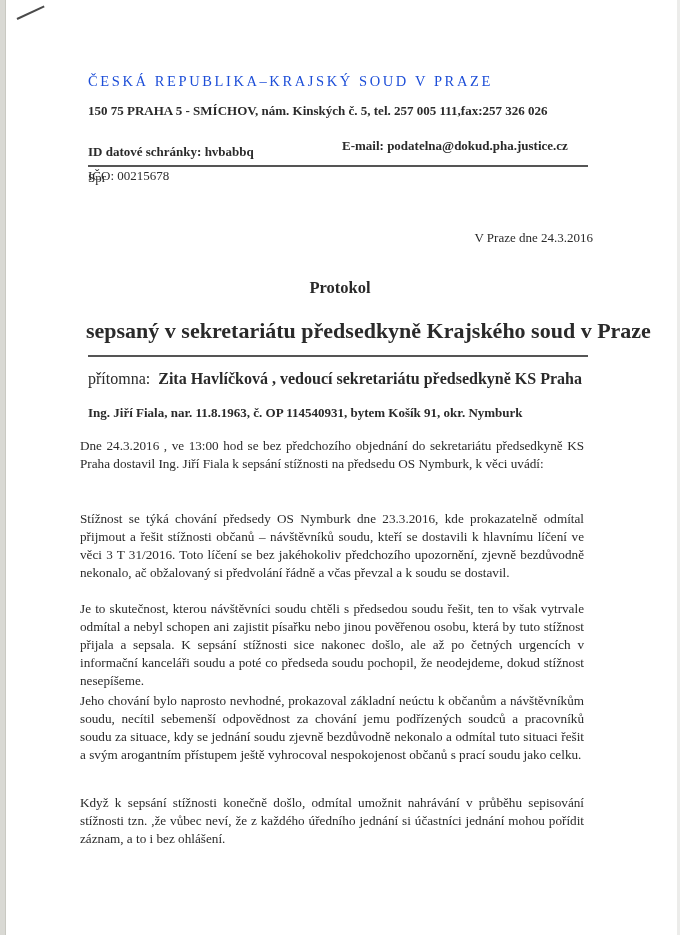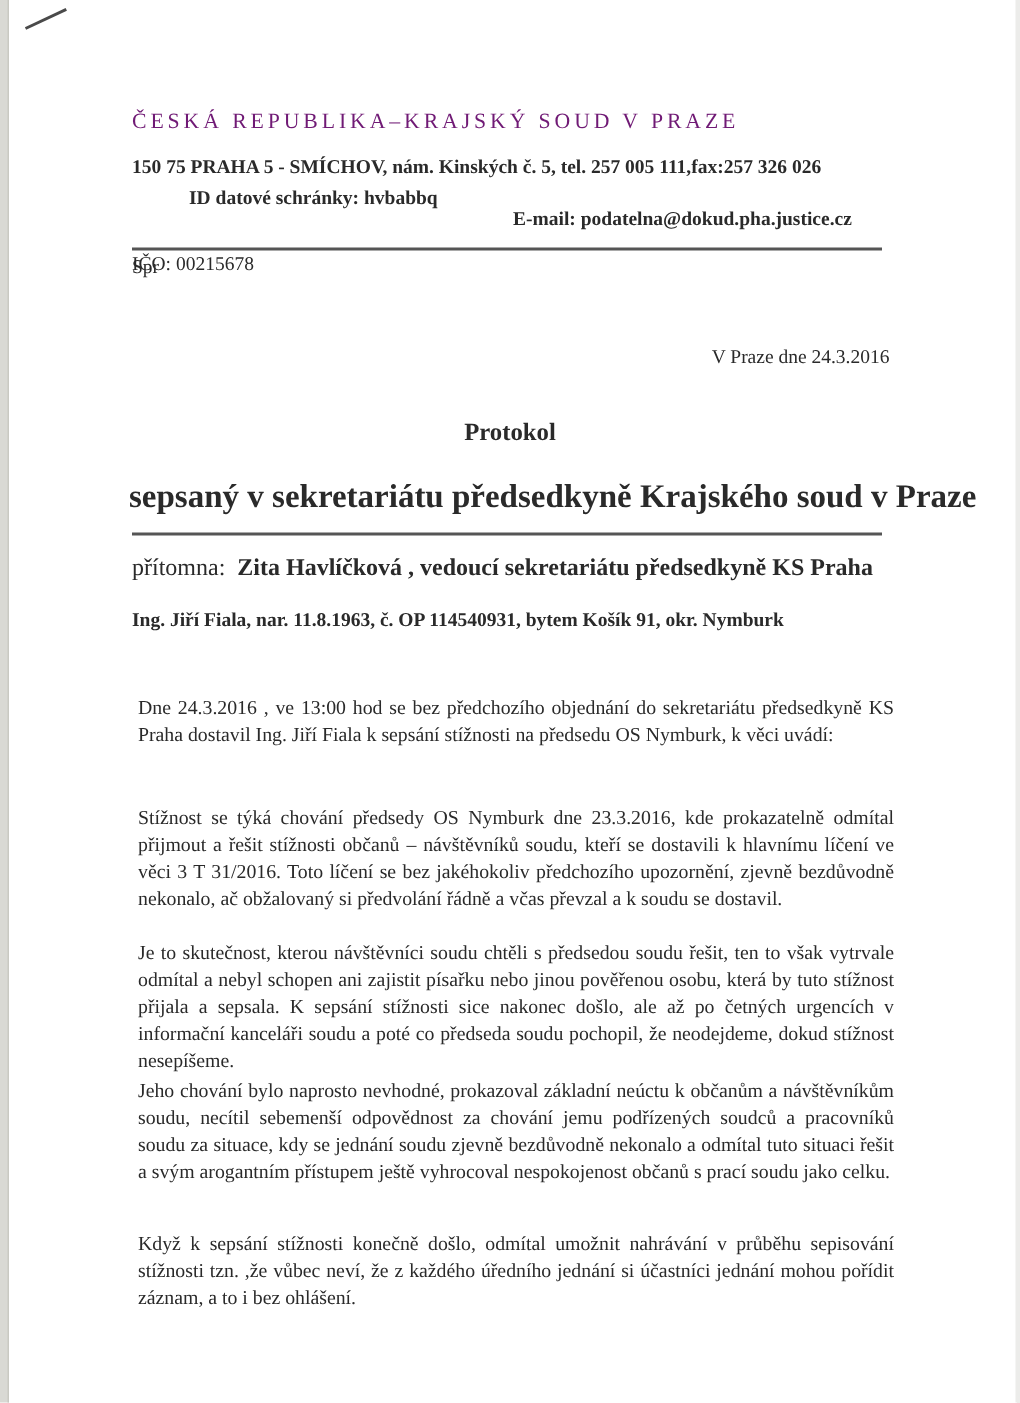--- a/index.html
+++ b/index.html
@@ -8,41 +8,41 @@
     background: #ffffff;
     font-family: "Liberation Serif", serif;
     color: #2a2a2a;
   }
   .edge-left { position: absolute; left: 0; top: 0; width: 5px; height: 935px; background: #d9d9d4; border-right: 1px solid #c9c9c2; }
   .edge-right { position: absolute; right: 0; top: 0; width: 3px; height: 935px; background: #ececea; }
   .pen-mark { position: absolute; left: 17px; top: 18px; width: 30px; height: 2px; background: #4a4a4a; transform: rotate(-25deg); transform-origin: left center; }
 
   .letterhead-title {
     position: absolute; left: 88px; top: 73px;
-    font-size: 14.5px; letter-spacing: 2.6px; color: #701a75; white-space: nowrap;
+    font-size: 14.5px; letter-spacing: 2.6px; color: #1d4ed8; white-space: nowrap;
   }
   .address { position: absolute; left: 88px; top: 103px; font-size: 13px; font-weight: bold; white-space: nowrap; }
-  .databox { position: absolute; left: 88px; top: 124px; font-size: 13px; font-weight: bold; white-space: nowrap; margin-left: 38px; }
+  .databox { position: absolute; left: 88px; top: 144px; font-size: 13px; font-weight: bold; white-space: nowrap; }
   .email { position: absolute; left: 342px; top: 138px; font-size: 13px; font-weight: bold; white-space: nowrap; }
   .rule-top { position: absolute; left: 88px; top: 165px; width: 500px; height: 1.5px; background: #555; }
   .ico { position: absolute; left: 88px; top: 168px; font-size: 13px; }
   .spr { position: absolute; left: 88px; top: 170px; font-size: 13px; }
   .date { position: absolute; right: 87px; top: 230px; font-size: 13px; }
 
   .doc-title { position: absolute; left: 0; width: 680px; top: 278px; text-align: center; font-size: 16.5px; font-weight: bold; }
   .doc-subtitle { position: absolute; left: 86px; top: 318px; font-size: 22px; font-weight: bold; white-space: nowrap; }
   .rule-mid { position: absolute; left: 88px; top: 355px; width: 500px; height: 1.5px; background: #555; }
 
   .present { position: absolute; left: 88px; top: 370px; font-size: 16px; white-space: nowrap; }
   .present b { font-weight: bold; }
   .person { position: absolute; left: 88px; top: 405px; font-size: 13px; font-weight: bold; white-space: nowrap; }
 
   .para {
-    position: absolute; left: 92px; width: 504px;
-    font-size: 13.2px; line-height: 18px; text-align: justify; margin-top: 26px;
+    position: absolute; left: 80px; width: 504px;
+    font-size: 13.2px; line-height: 18px; text-align: justify;
   }
   .p1 { top: 437px; }
   .p2 { top: 510px; }
   .p3 { top: 600px; }
   .p4 { top: 692px; }
   .p5 { top: 794px; }
 </style>
 </head>
 <body>
 

